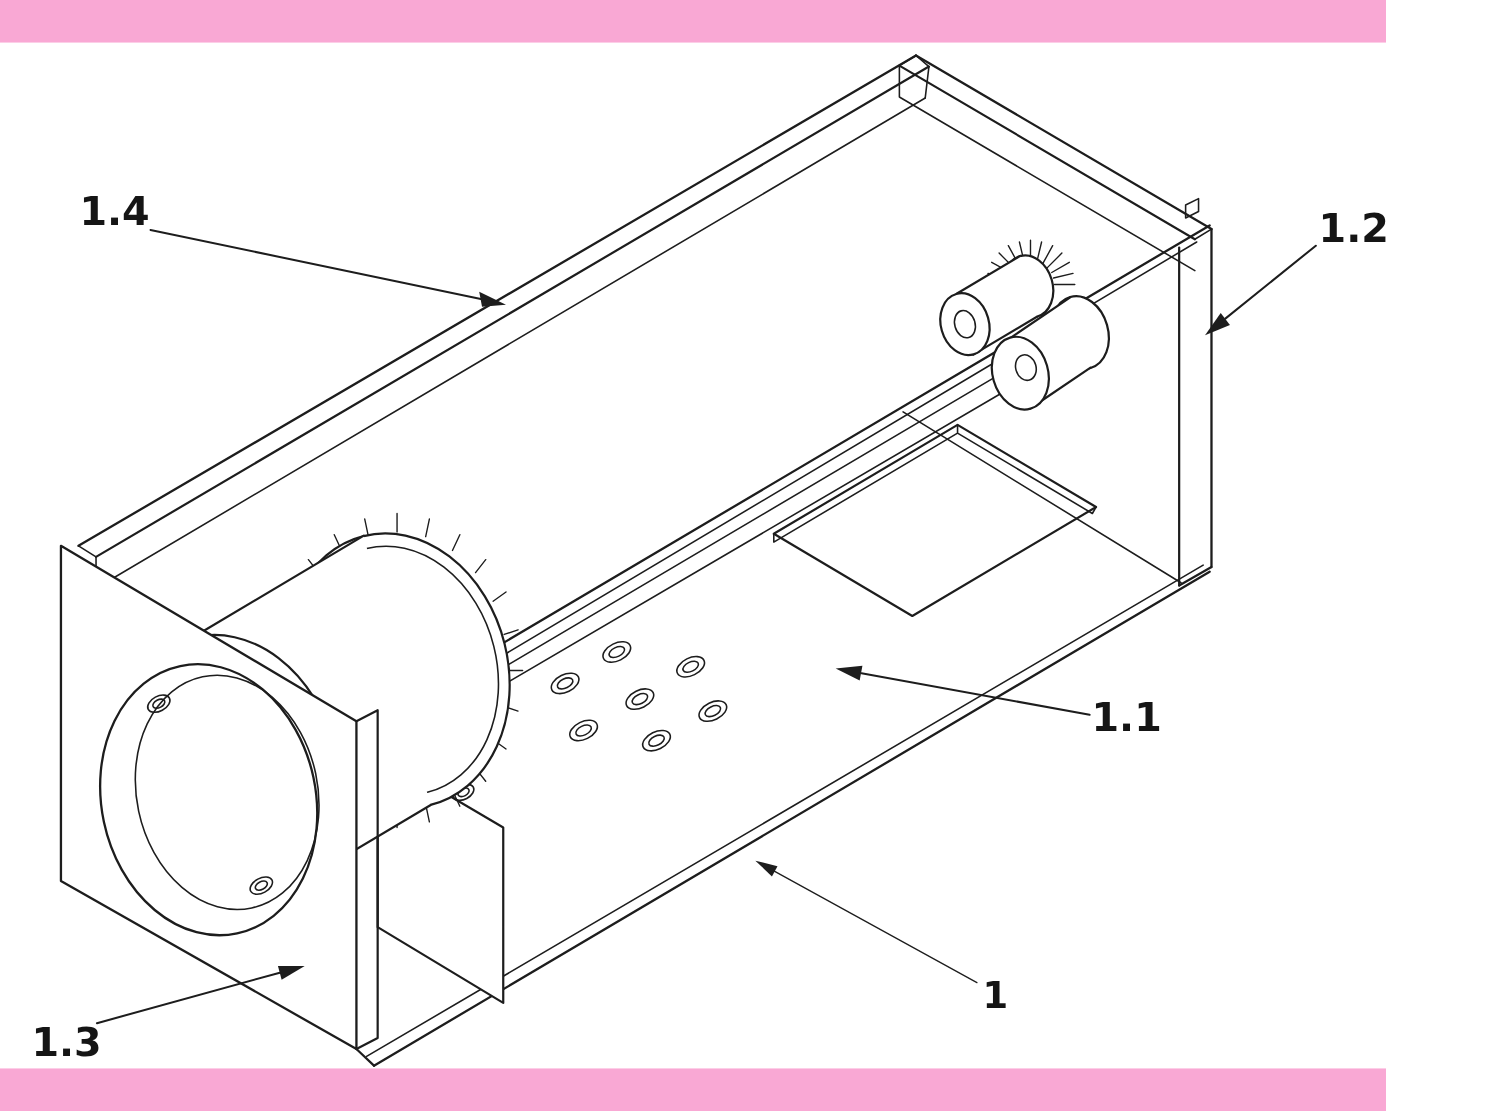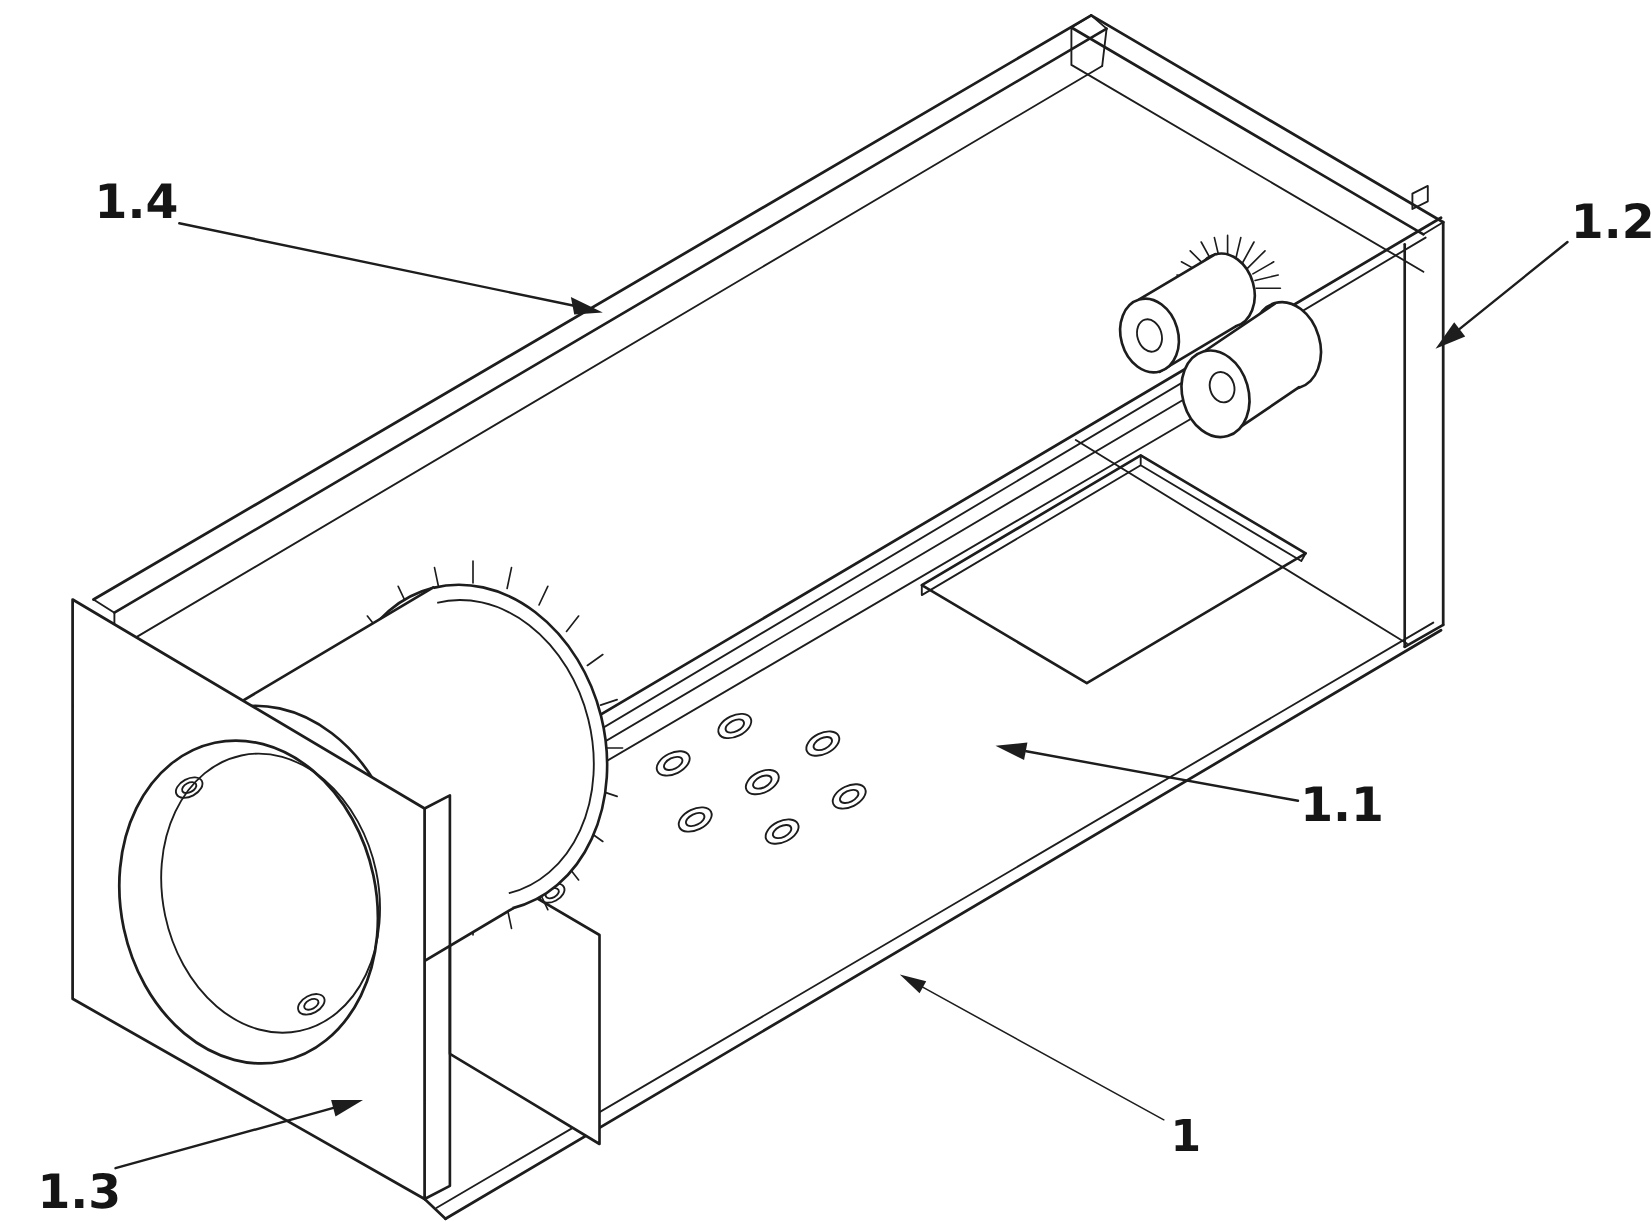--- a/index.html
+++ b/index.html
@@ -1,17 +1,17 @@
 <!DOCTYPE html>
 <html><head>
 <meta charset="utf-8">
 <title>Diagram</title>
 <style>
   html,body{margin:0;padding:0;background:#ffffff;}
-  .figure{position:relative;width:1501px;height:1111px;background:#fef9c3;
+  .figure{position:relative;width:1386px;height:1111px;background:#f9a8d4;
           font-family:"DejaVu Sans", sans-serif;overflow:hidden;}
   svg{display:block;width:100%;height:100%;}
   .thin{stroke-width:1.7px;}
   .tick{stroke-width:1.5px;}
   .mainline{stroke-width:2.5px;}
   .leader{stroke-width:2.2px;}
   .leader-thin{stroke-width:1.4px;}
   .label{font-size:43px;font-weight:600;fill:#151515;stroke:none;}
   .label-small{font-size:40px;font-weight:600;fill:#151515;stroke:none;}
 </style>

